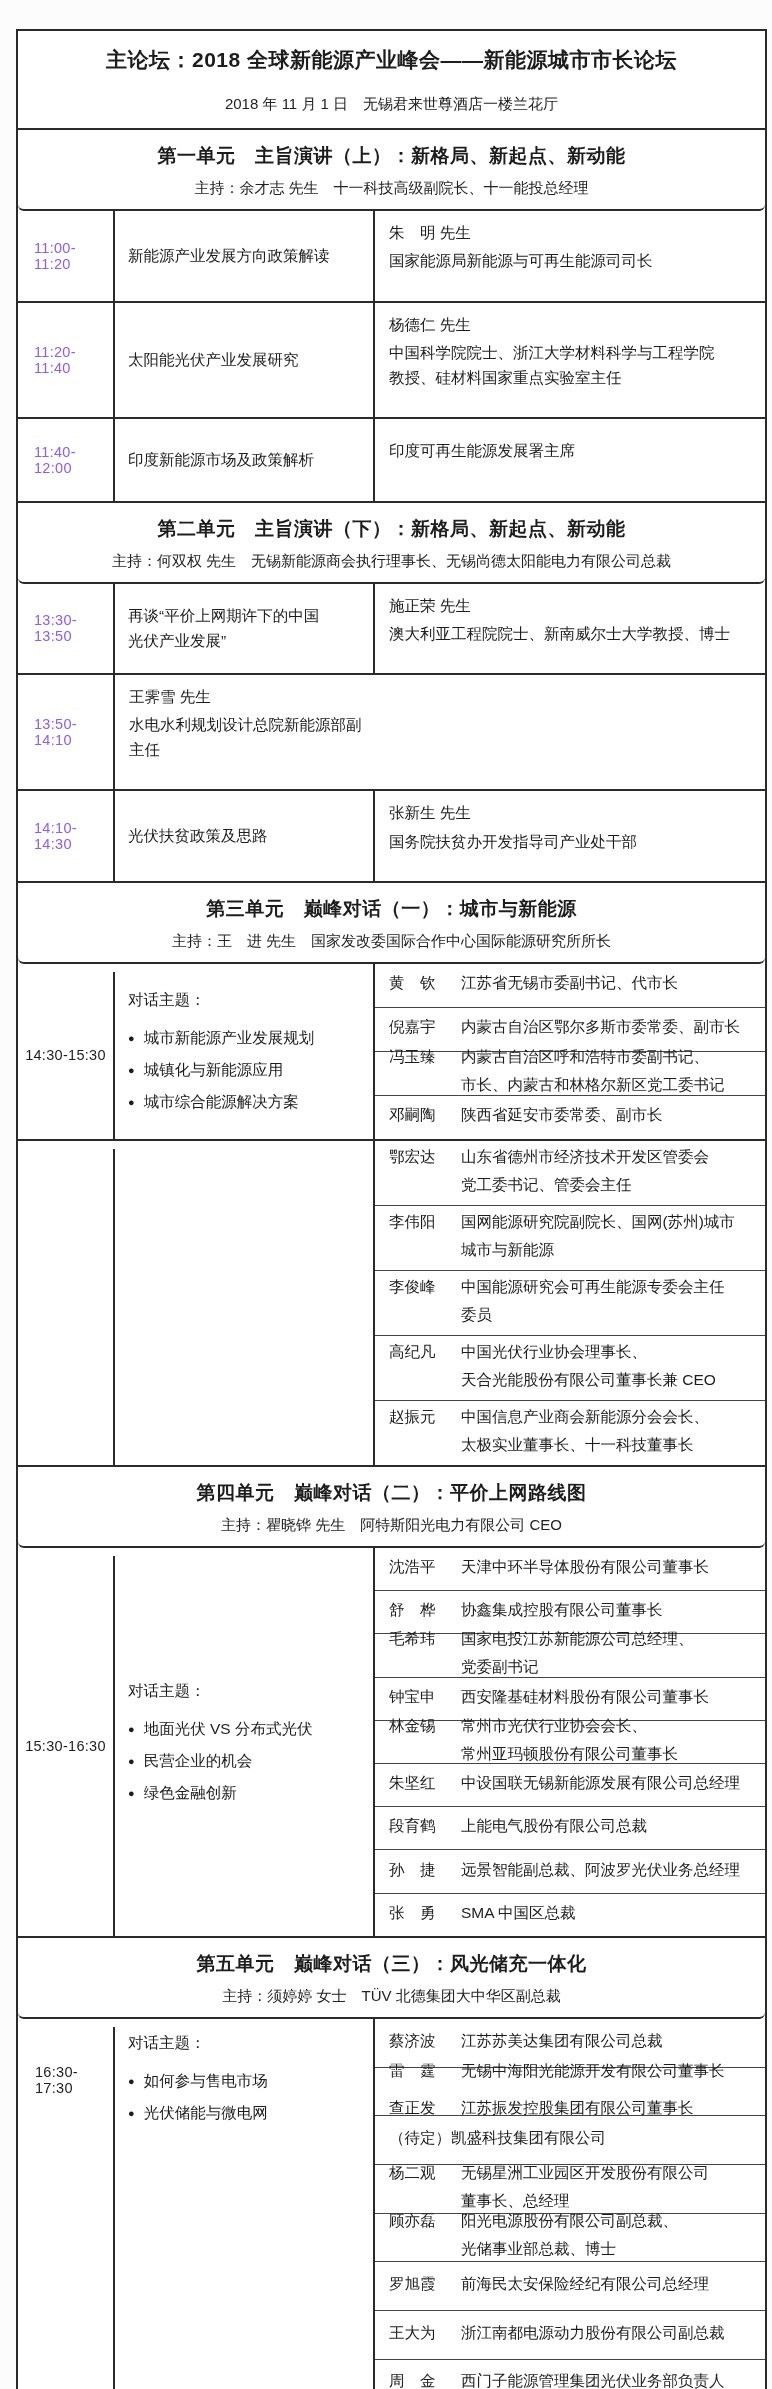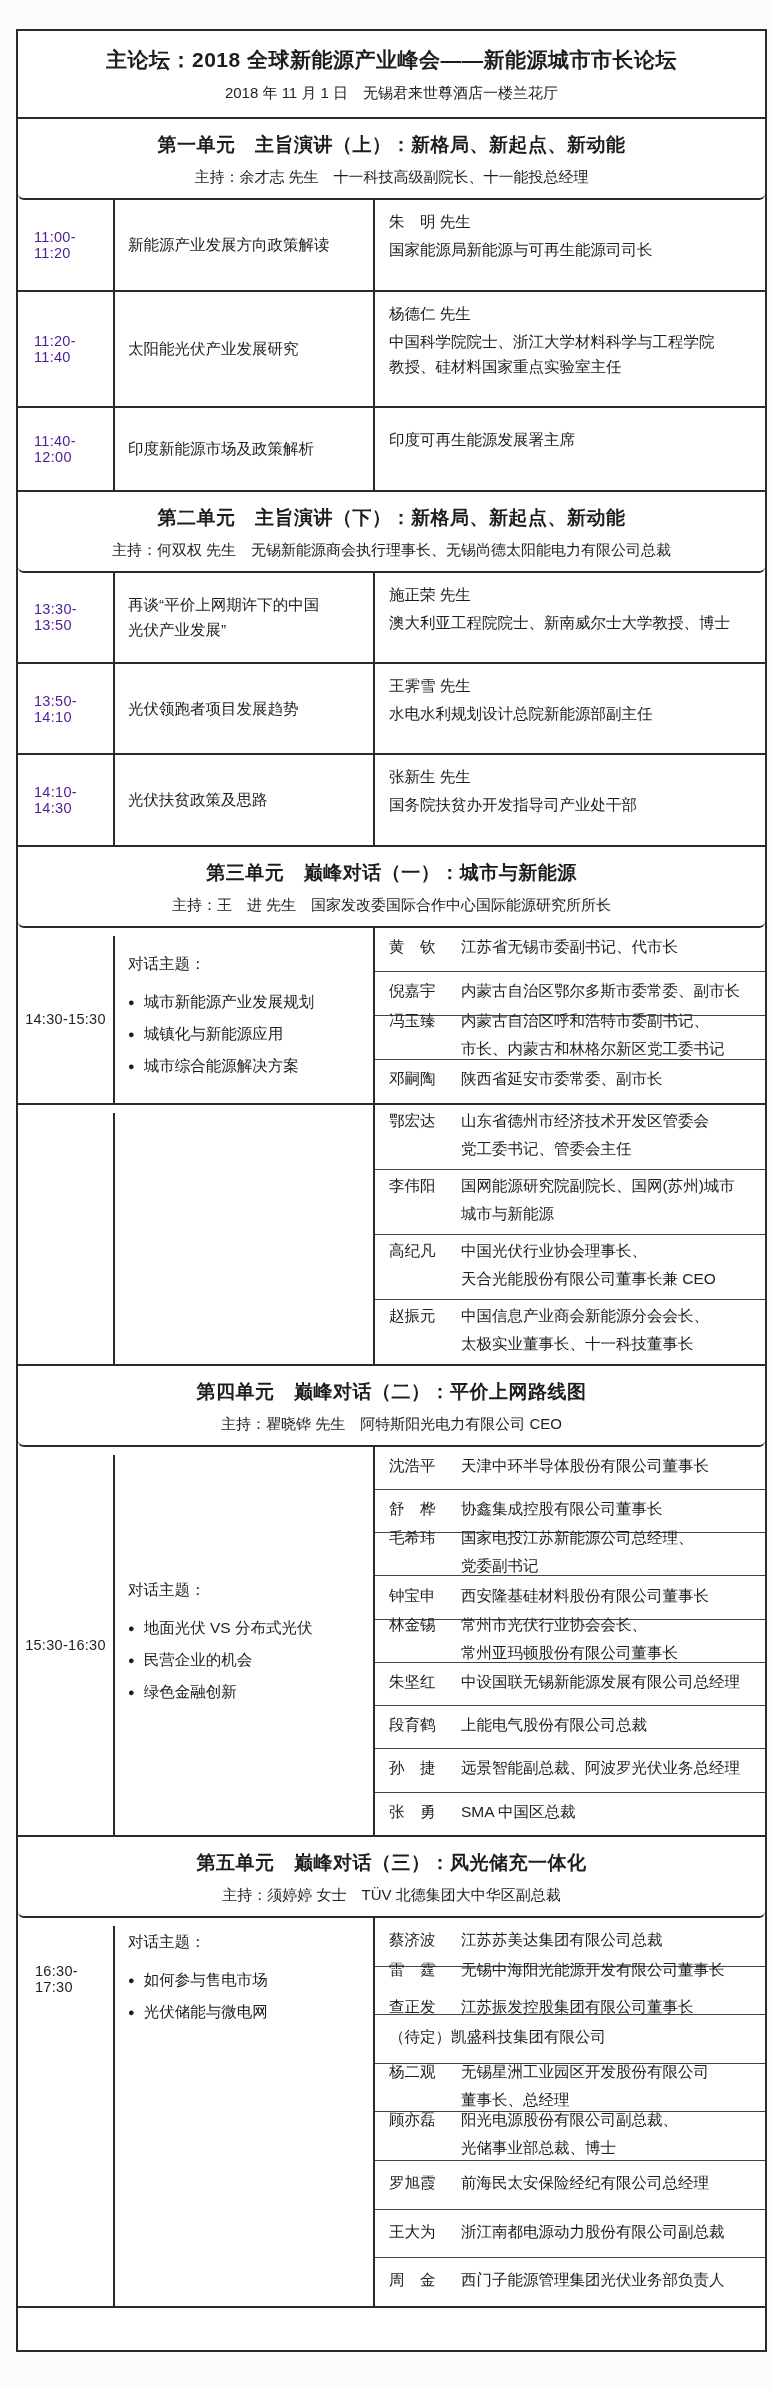--- a/index.html
+++ b/index.html
@@ -9,31 +9,31 @@
     -webkit-font-smoothing:antialiased;
   }
   .sheet{padding-top:29px;}
   .agenda-table{
     width:747px;margin-left:16px;background:#fff;
     border:2px solid #2a2a2a;
   }
   
   .doc-header{text-align:center;padding:15px 8px 14px;border-bottom:2px solid #2a2a2a;}
   .doc-title{font-size:21px;font-weight:bold;letter-spacing:.5px;line-height:1.3;}
-  .doc-subtitle{font-size:15px;margin-top:11px;color:#222;}
+  .doc-subtitle{font-size:15px;margin-top:22px;color:#222;}
   
   .unit-header{text-align:center;border-bottom:2px solid #2a2a2a;padding:13px 18px 11px;border-radius:6px;}
   .unit-title{font-size:19px;font-weight:bold;letter-spacing:.5px;}
   .unit-host{font-size:15px;margin-top:10px;color:#222;}
   
   .row{display:grid;grid-template-columns:97px 260px 1fr;border-bottom:2px solid #2a2a2a;}
   .unit-section > .row:last-child, .unit-section > .panel:last-child{border-bottom:2px solid #2a2a2a;}
   .cell-time{
     border-right:2px solid #2a2a2a;display:flex;align-items:center;justify-content:center;
-    font-size:14.5px;letter-spacing:.3px;color:#4c1d95;padding:4px 16px;
+    font-size:14.5px;letter-spacing:.3px;color:#8b5cf6;padding:4px 16px;
   }
   .cell-topic{
     border-right:2px solid #2a2a2a;display:flex;flex-direction:column;justify-content:center;
     padding:9px 8px 9px 13px;font-size:15.5px;line-height:1.62;
   }
   .cell-speaker{
     display:flex;flex-direction:column;justify-content:center;
     padding:9px 6px 27px 14px;font-size:15.5px;line-height:1.62;min-height:46px;
   }
   
@@ -129,23 +129,20 @@
               <div class="topic-line">再谈“平价上网期许下的中国</div>
               <div class="topic-line">光伏产业发展”</div>
             </div>
             <div class="cell-speaker">
               <div class="speaker-name">施正荣 先生</div>
               <div class="speaker-title">澳大利亚工程院院士、新南威尔士大学教授、博士</div>
             </div>
           </div>
           <div class="row">
             <div class="cell-time">13:50-14:10</div>
-            <div class="cell-topic">
-              <div class="topic-line">光伏领跑者项目发展趋势</div>
-            </div>
             <div class="cell-speaker">
               <div class="speaker-name">王霁雪 先生</div>
               <div class="speaker-title">水电水利规划设计总院新能源部副主任</div>
             </div>
           </div>
           <div class="row">
             <div class="cell-time">14:10-14:30</div>
             <div class="cell-topic">
               <div class="topic-line">光伏扶贫政策及思路</div>
             </div>
@@ -230,20 +227,29 @@
                 <div class="p-entry">
                   <span class="p-name">李伟阳</span>
                   <span class="p-desc">
                     <div class="p-desc-line">国网能源研究院副院长、国网(苏州)城市</div>
                     <div class="p-desc-line">城市与新能源</div>
                   </span>
                 </div>
               </div>
               <div class="p-cell">
                 <div class="p-entry">
+                  <span class="p-name">李俊峰</span>
+                  <span class="p-desc">
+                    <div class="p-desc-line">中国能源研究会可再生能源专委会主任</div>
+                    <div class="p-desc-line">委员</div>
+                  </span>
+                </div>
+              </div>
+              <div class="p-cell">
+                <div class="p-entry">
                   <span class="p-name">高纪凡</span>
                   <span class="p-desc">
                     <div class="p-desc-line">中国光伏行业协会理事长、</div>
                     <div class="p-desc-line">天合光能股份有限公司董事长兼 CEO</div>
                   </span>
                 </div>
               </div>
               <div class="p-cell">
                 <div class="p-entry">
                   <span class="p-name">赵振元</span>

